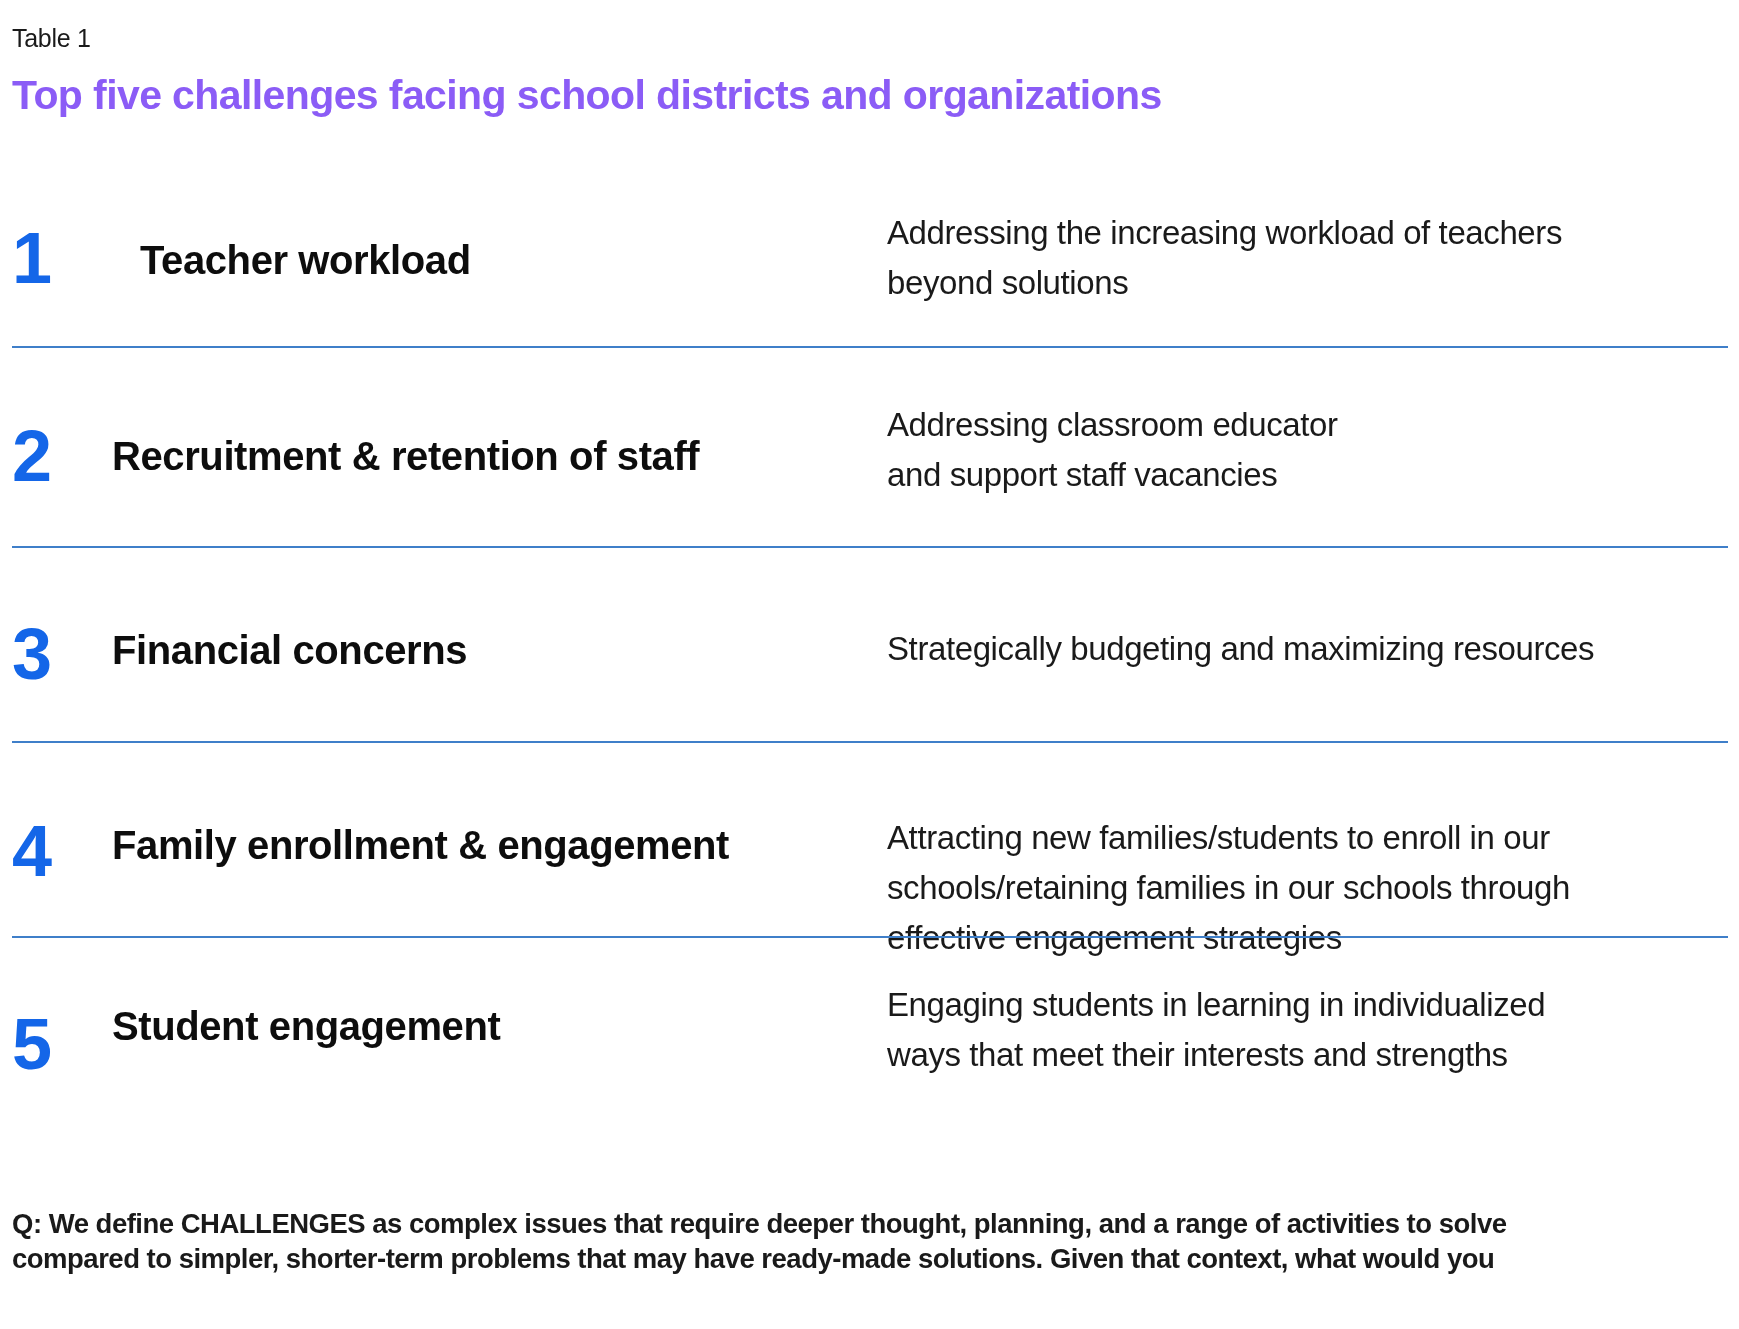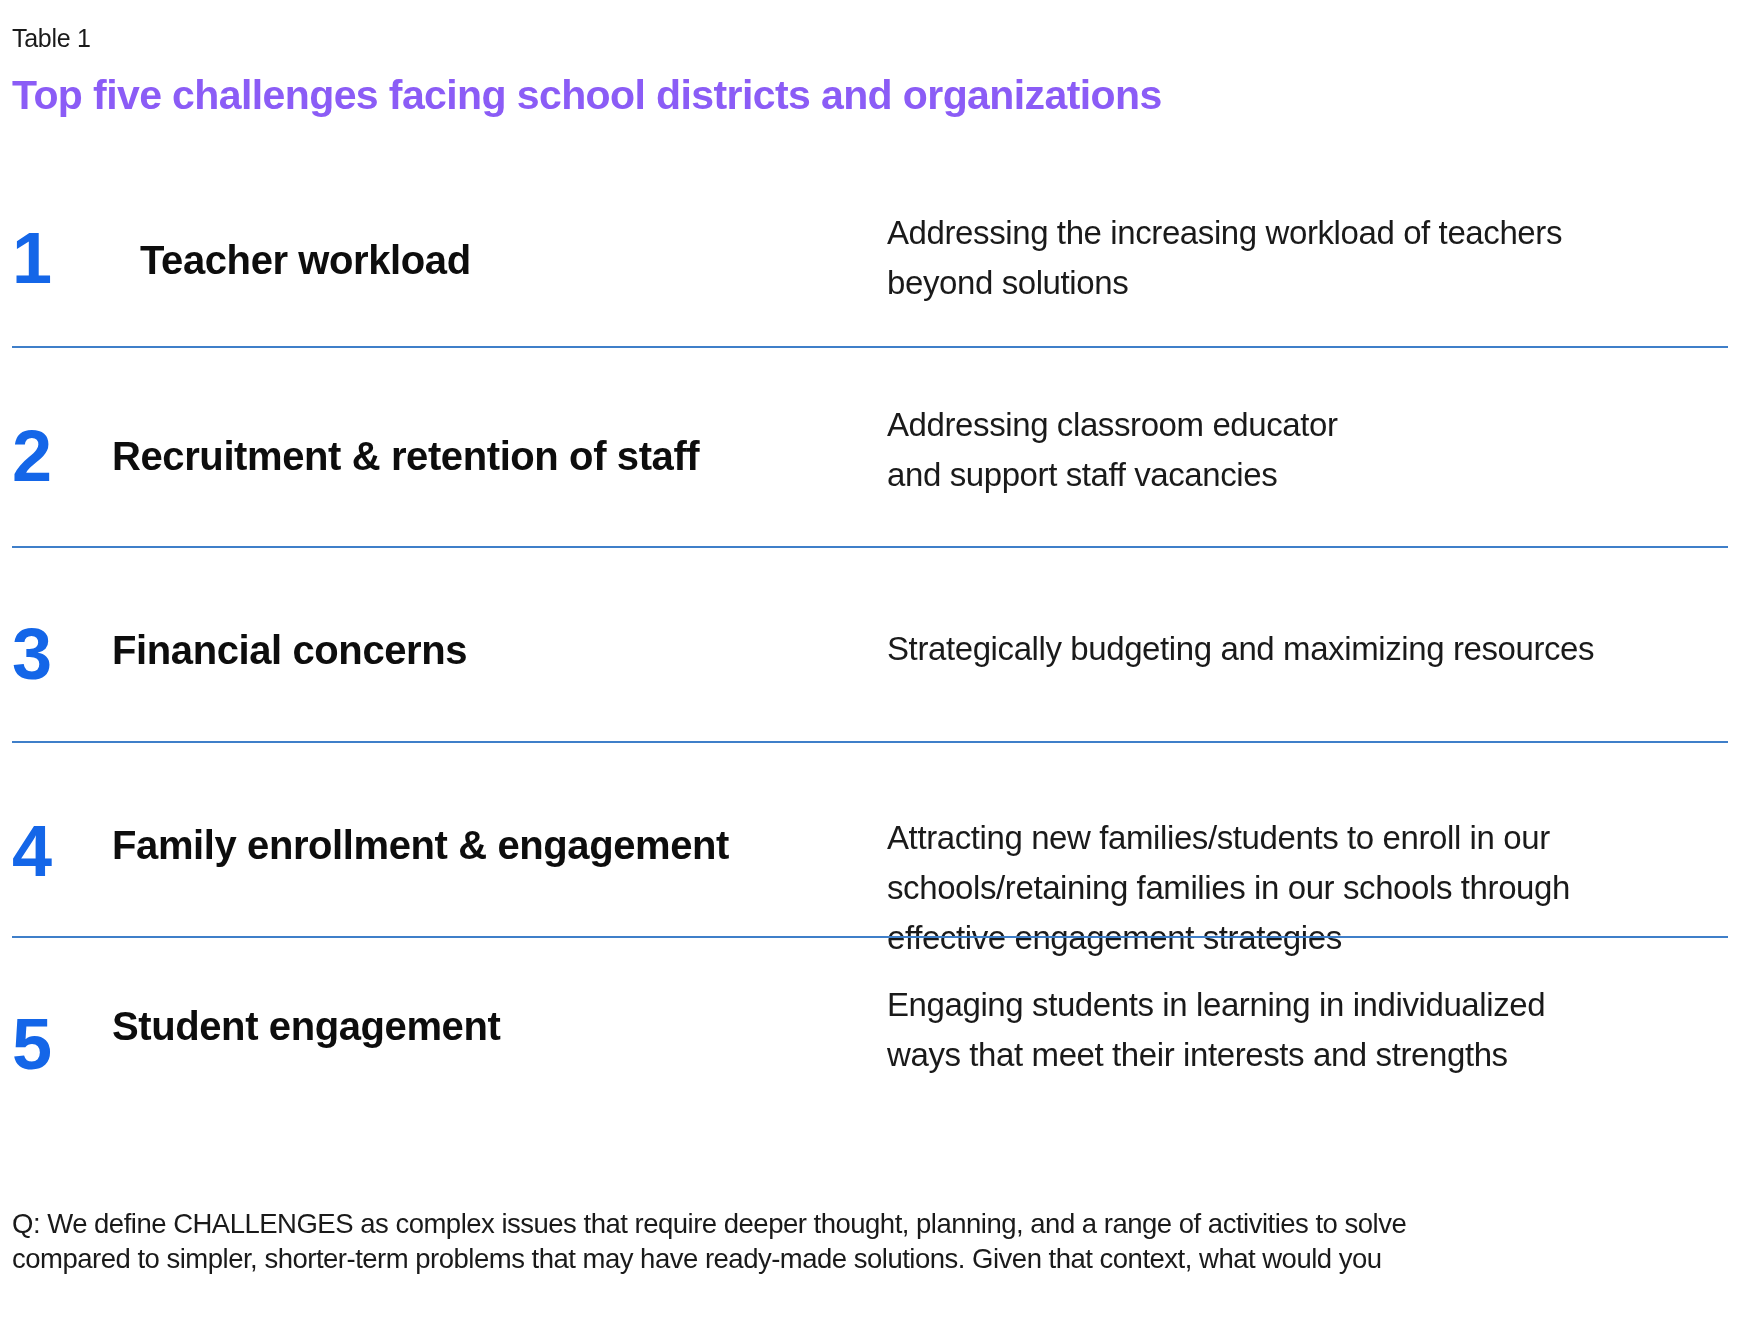--- a/index.html
+++ b/index.html
@@ -8,21 +8,21 @@
   .label { position:absolute; left:12px; top:24px; font-size:25px; font-weight:400; color:#1a1a1a; letter-spacing:-0.3px; }
   .title { position:absolute; left:12px; top:72px; font-size:41px; font-weight:700; color:#8b5cf6; letter-spacing:-0.6px; white-space:nowrap; }
   .rows { position:absolute; left:0; top:0; width:1739px; }
   .row { position:absolute; left:12px; width:1716px; }
   .row .divider { position:absolute; left:0; bottom:0; width:1716px; height:2px; background:#3f7fc9; }
   .num { position:absolute; left:0; font-size:72px; font-weight:700; color:#1466e8; line-height:1; letter-spacing:-1px; }
   .name { position:absolute; left:100px; font-size:40px; font-weight:700; color:#0d0d0d; letter-spacing:-0.4px; white-space:nowrap; line-height:1; }
   .desc { position:absolute; left:875px; width:840px; font-size:33px; font-weight:400; color:#1a1a1a; line-height:50px; letter-spacing:-0.4px; }
   .desc span { display:block; white-space:nowrap; }
   .foot { position:absolute; left:12px; top:1206px; width:1716px; font-size:27.5px; color:#1a1a1a; line-height:35px; letter-spacing:-0.5px; }
-  .foot span { display:block; white-space:nowrap; }
+  .foot span { display:block; white-space:nowrap;font-weight:bold; }
 </style>
 </head>
 <body>
 
 <div class="label">Table 1</div>
 <div class="title">Top five challenges facing school districts and organizations</div>
 
 <div class="rows">
 
   <div class="row" style="top:180px;height:168px;">

